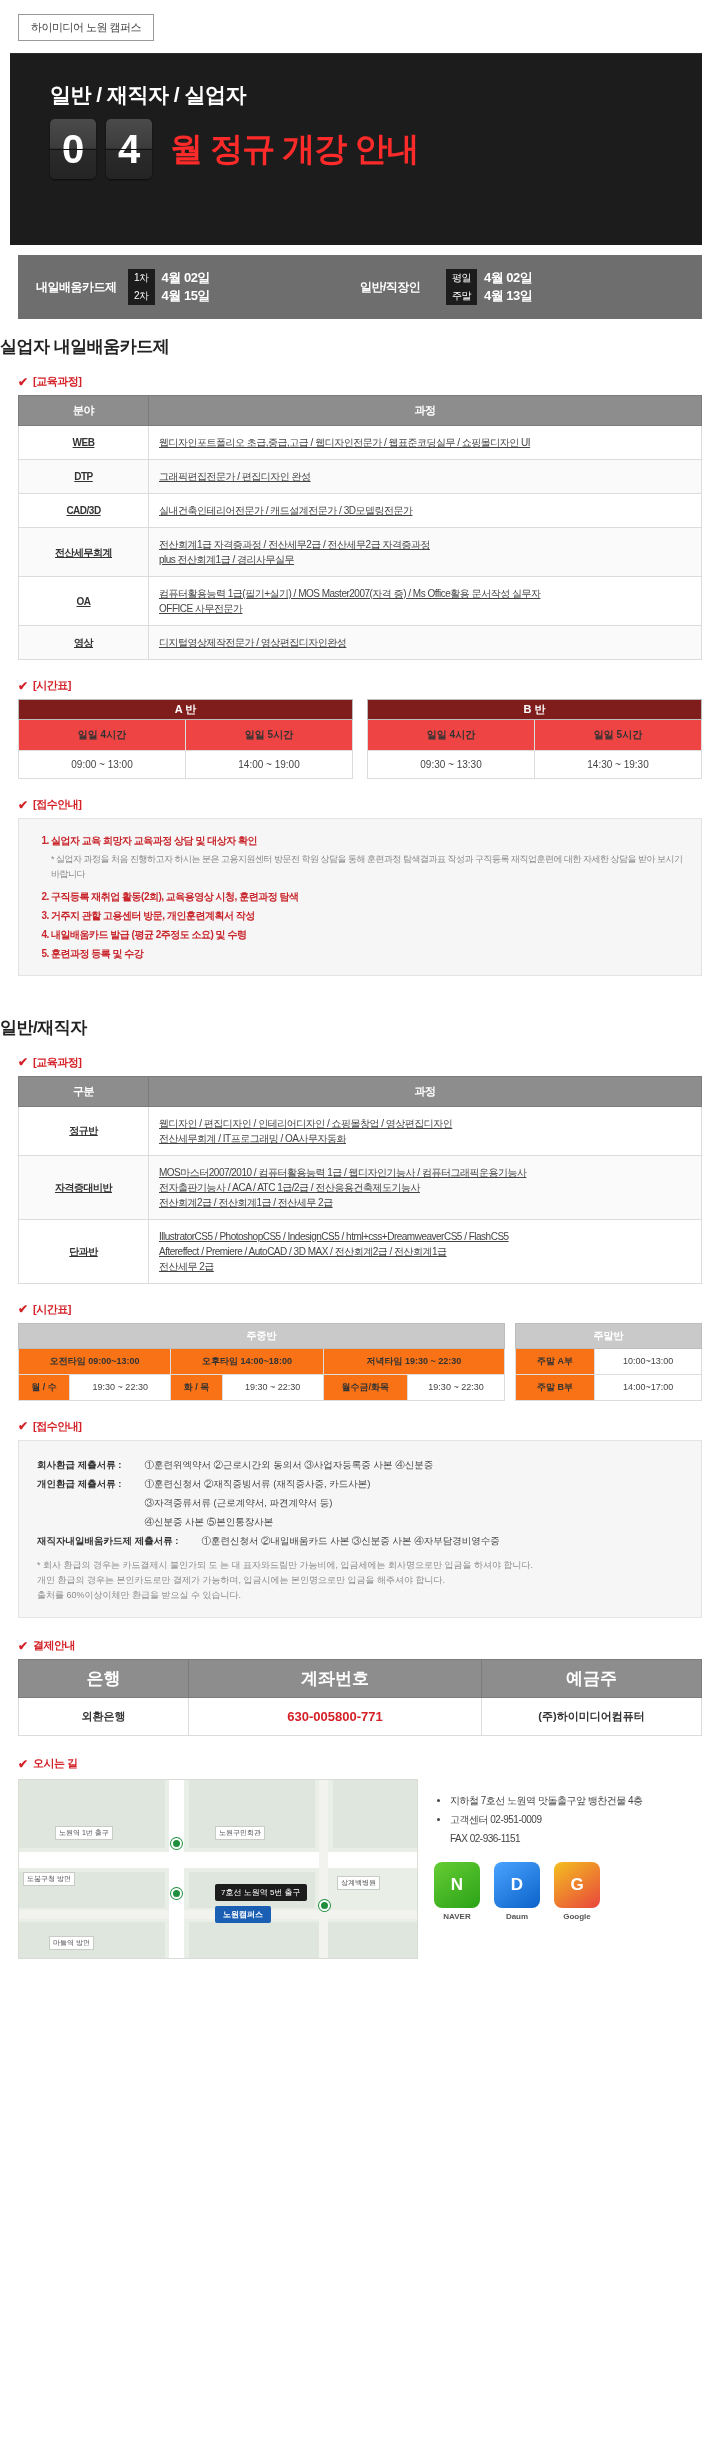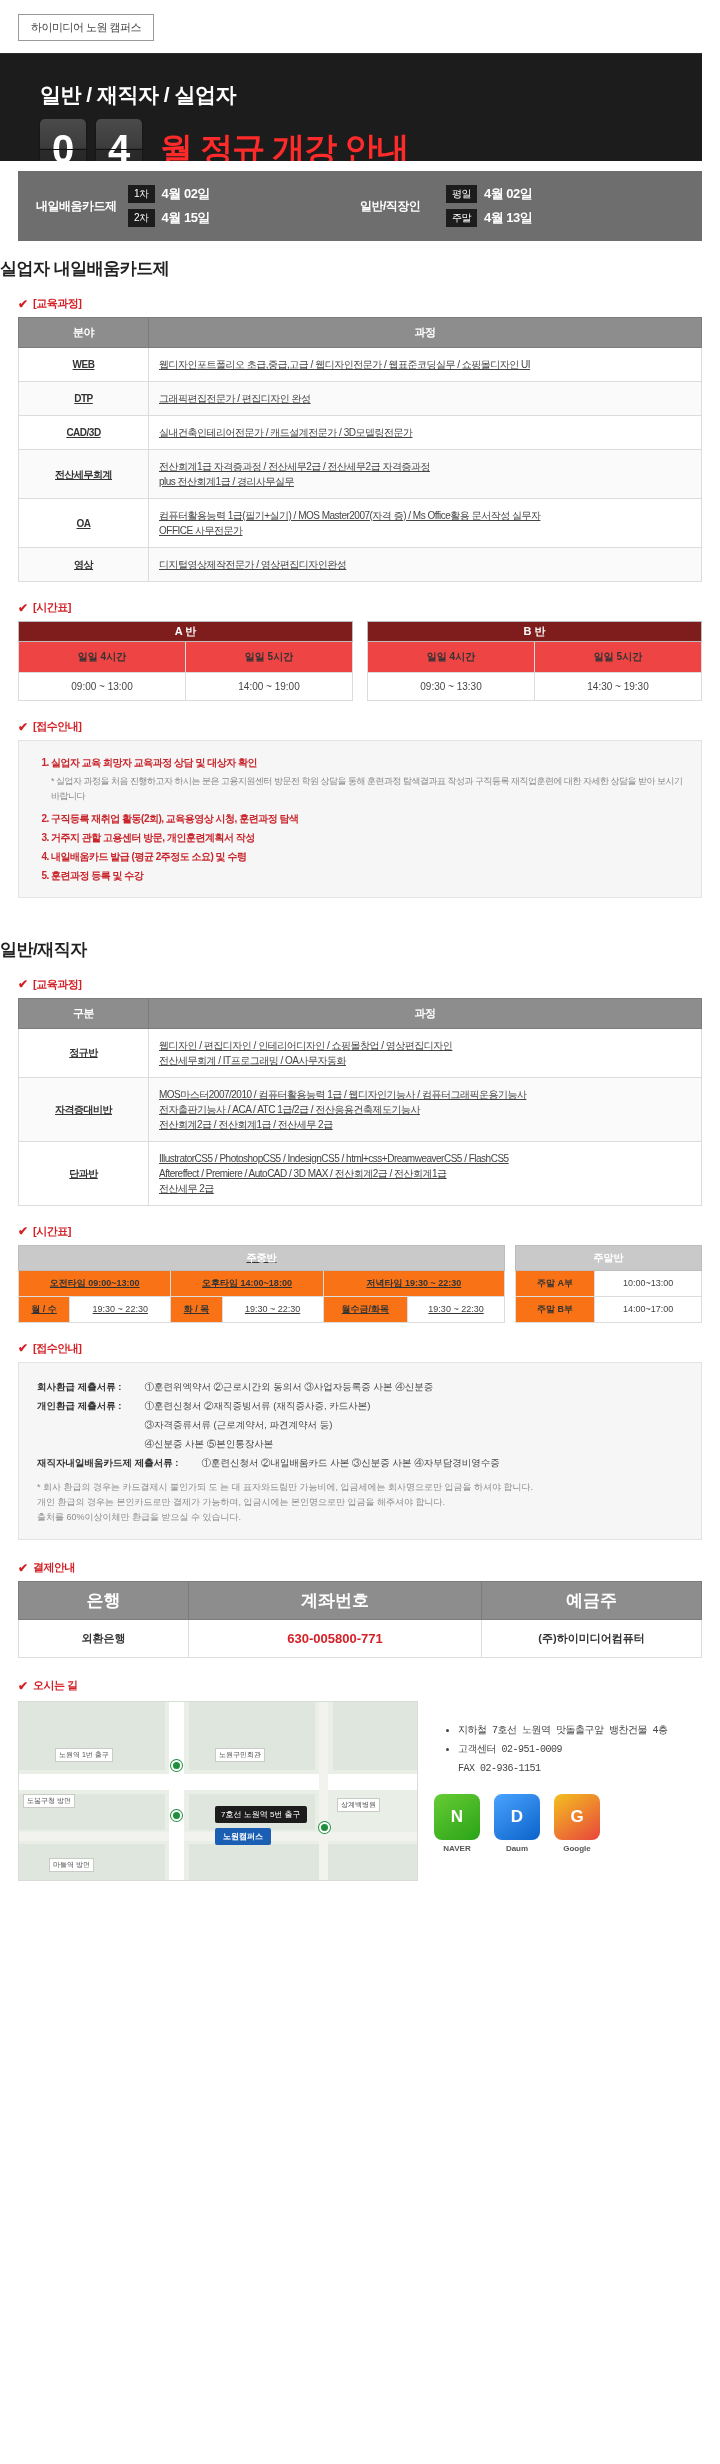--- a/index.html
+++ b/index.html
@@ -20,23 +20,23 @@
     border:1px solid #999;
     background:#fff;
     font-size:11px;
     color:#444;
     padding:5px 12px;
     letter-spacing:-0.5px;
   }
 
   
   .hero {
-    margin:12px 18px 0 0;
+    margin:12px 18px 0 10px;
     background:#1c1c1c;
-    height:108px;
+    height:192px;
     position:relative;
     overflow:hidden;
   }
   .hero::after{
     content:"";
     position:absolute; left:0; right:0; top:0; height:1px;
     background:#2c2c2c;
   }
   .hero-sub {
     position:absolute; left:40px; top:28px;
@@ -70,21 +70,21 @@
     background:#6e6e6e;
     color:#fff;
     padding:14px 18px;
     display:flex;
     align-items:center;
   }
   .band-col { display:flex; align-items:center; }
   .band-col.left { width:50%; }
   .band-col.right { width:50%; }
   .band-label { font-size:12px; font-weight:bold; letter-spacing:-0.5px; width:92px; }
-  .band-rows { display:flex; flex-direction:column; gap:6px; }
+  .band-rows { display:flex; flex-direction:column; }
   .band-line { display:flex; align-items:center; gap:7px; }
   .chip {
     background:#1c1c1c; color:#fff; font-size:10px; padding:2px 6px; min-width:26px;
     text-align:center; letter-spacing:-0.5px;
   }
   .band-date { font-size:13px; font-weight:bold; letter-spacing:-0.5px; }
   .band-col.right .band-label { width:86px; text-align:left; }
 
   
   .sec-title {
@@ -127,21 +127,21 @@
     padding:2px; border:1px solid #bdbdbd;
   }
   .tt td {
     border:1px solid #dcdcdc; text-align:center; padding:8px 4px; color:#444;
   }
   .tt td.head { background:#ef4444; font-weight:bold; color:#333; }
 
   
   .tt2-wrap { margin:0 18px; display:flex; gap:10px; }
   .tt2 { border-collapse:collapse; font-size:9px; }
-  .tt2.main { flex:1 1 auto; width:487px;text-decoration:underline; }
+  .tt2.main { flex:1 1 auto; width:487px; }
   .tt2.side { width:187px; }
   .tt2 th {
     background:#c9c9c9; color:#fff; font-size:10px; font-weight:bold;
     padding:5px 3px; border:1px solid #bdbdbd;
   }
   .tt2 td {
     border:1px solid #dcdcdc; text-align:center; padding:6px 2px; color:#444; white-space:nowrap;
   }
   .tt2 td.head { background:#f97316; font-weight:bold; color:#333;text-align:center; }
 
@@ -198,21 +198,21 @@
   }
   .exit-badge {
     position:absolute; left:196px; top:104px; background:#1c1c1c; color:#fff;
     font-size:8px; padding:3px 6px; border-radius:2px; white-space:nowrap;
   }
   .campus-badge {
     position:absolute; left:196px; top:126px; background:#1a5fb4; color:#fff;
     font-size:8px; padding:3px 8px; border-radius:2px; white-space:nowrap; font-weight:bold;
   }
   .map-side { flex:1; padding-top:4px; }
-  .map-side ul { margin:16px; padding-left:12px;font-family:Liberation Mono, monospace; }
+  .map-side ul { margin:8px; padding-left:12px; }
   .map-side li { font-size:10px; color:#444; line-height:1.9; letter-spacing:-0.5px; }
   .portals { display:flex; gap:14px; margin-top:14px; padding-left:4px; }
   .portal { text-align:center; }
   .portal .box {
     width:46px; height:46px; border-radius:8px; display:flex; align-items:center;
     justify-content:center; color:#fff; font-size:17px; font-weight:bold;
   }
   .portal .cap { font-size:8px; margin-top:4px; color:#555; font-weight:bold; }
   .p-naver { background:linear-gradient(145deg,#66cc33,#2aa318); }
   .p-daum { background:linear-gradient(145deg,#4aa3ff,#0b62c9); }

